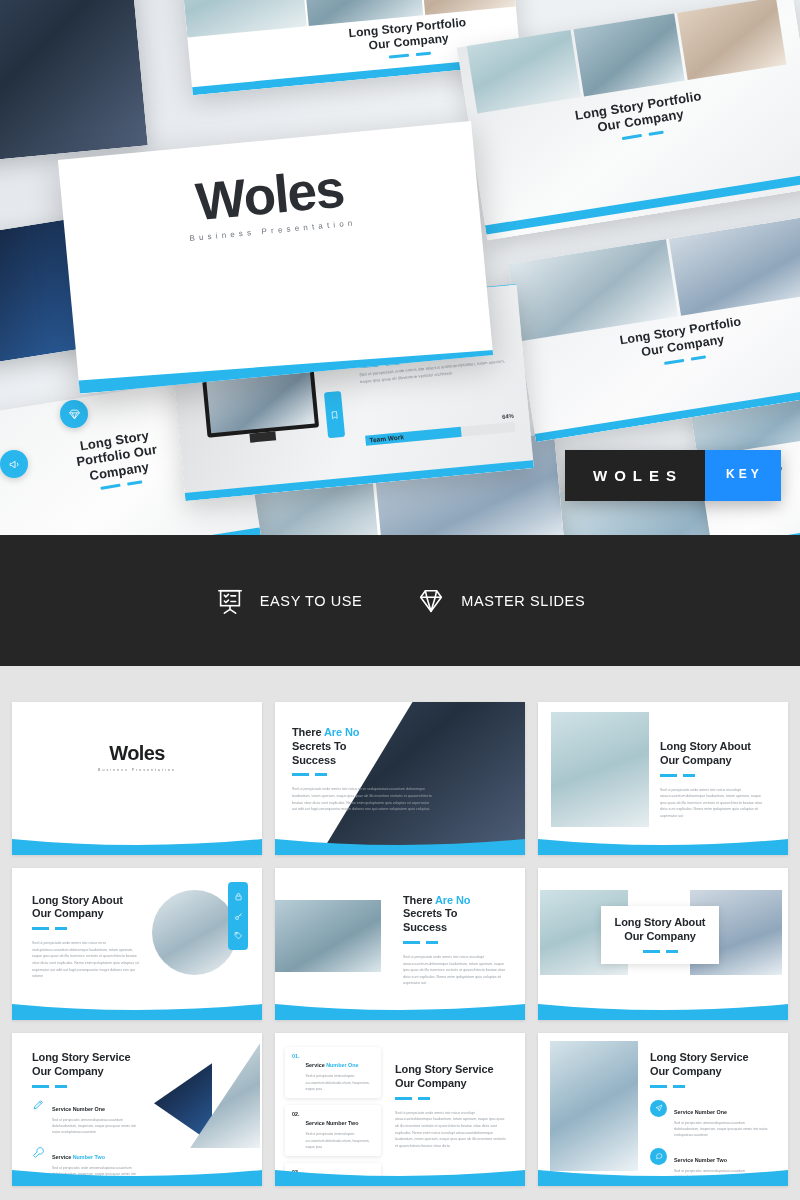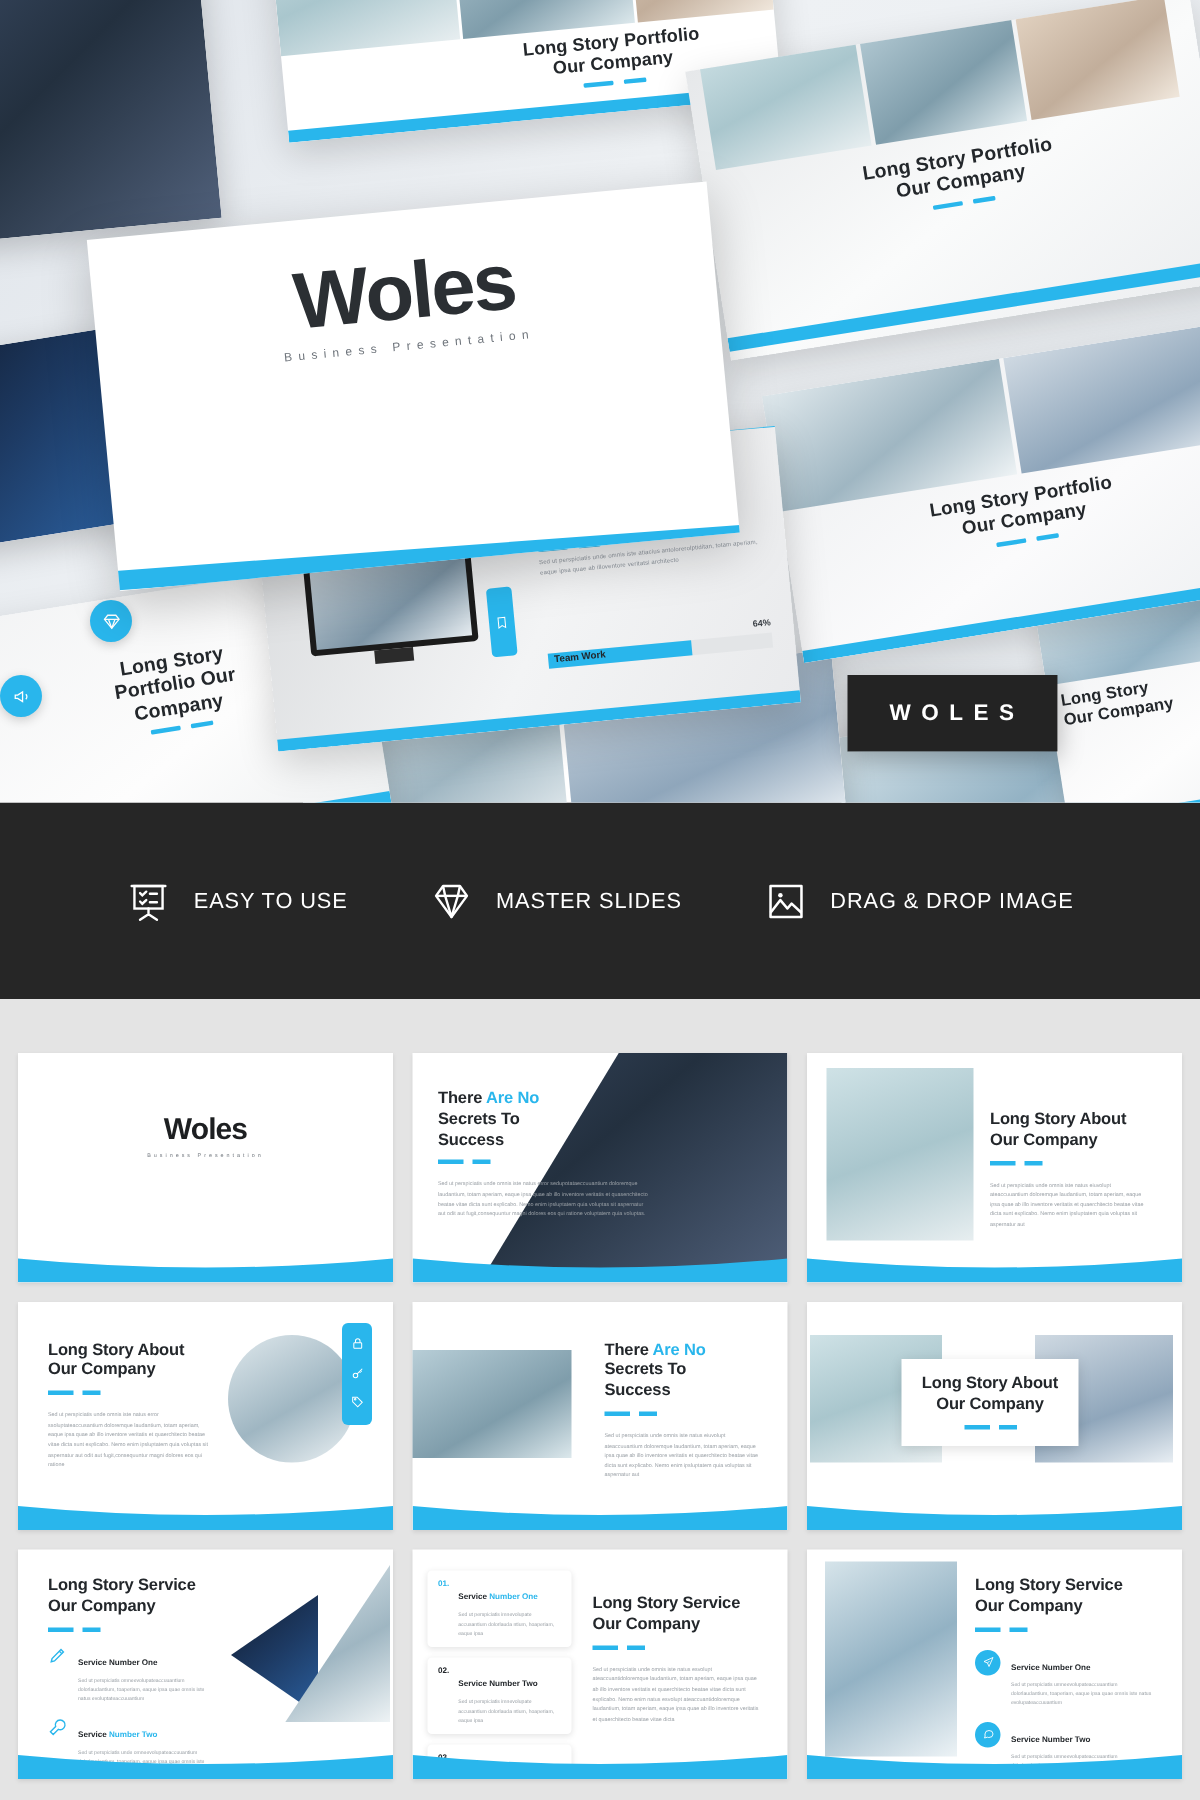--- a/index.html
+++ b/index.html
@@ -384,20 +384,21 @@
     <div class="card title-slide">
       <div class="brand">
         <div class="brand-name">Woles</div>
         <div class="brand-sub">Business Presentation</div>
       </div>
       <div class="blue-band" style="left:-10px;bottom:-4px;width:110%;height:13px;transform:rotate(1.2deg);"></div>
     </div>
 
     <div class="badge">
       <div class="badge-left">WOLES</div>
+      <div class="badge-right">KEY</div>
     </div>
   </div>
 
   <div class="features">
 
     <div class="feat">
       <span class="feat-icon">
         <svg viewBox="0 0 32 32" fill="none" stroke="currentColor" stroke-width="1.7" stroke-linecap="round">
           <rect x="6" y="5" width="20" height="16"></rect>
           <path d="M4 5h24"></path>
@@ -414,30 +415,20 @@
       <span class="feat-icon">
         <svg viewBox="0 0 32 32" fill="none" stroke="currentColor" stroke-width="1.7" stroke-linejoin="round">
           <path d="M5 12l11 15L27 12 22 5H10L5 12z"></path>
           <path d="M5 12h22"></path>
           <path d="M10 5l1.5 7L16 27l4.5-15L22 5"></path>
         </svg>
       </span>
       <span class="feat-label">MASTER SLIDES</span>
     </div>
 
-    <div class="feat">
-      <span class="feat-icon">
-        <svg viewBox="0 0 32 32" fill="none" stroke="currentColor" stroke-width="1.8" stroke-linejoin="round">
-          <rect x="5" y="5" width="22" height="22"></rect>
-          <path d="M5 24l7-9 5 6 3-3.5L27 24"></path>
-          <circle cx="12" cy="11.5" r="1.6" fill="currentColor" stroke="none"></circle>
-        </svg>
-      </span>
-      <span class="feat-label">DRAG &amp; DROP IMAGE</span>
-    </div>
   </div>
 
   <div class="grid">
 
     <div class="thumb">
       <div style="position:absolute;left:0;right:0;top:40px;text-align:center;">
         <div style="font-size:20px;font-weight:700;color:#1d1f21;letter-spacing:-.6px;">Woles</div>
         <div style="font-size:3.6px;color:#6f757c;letter-spacing:2px;margin-top:3px;">Business Presentation</div>
       </div>
       <div class="wave">

